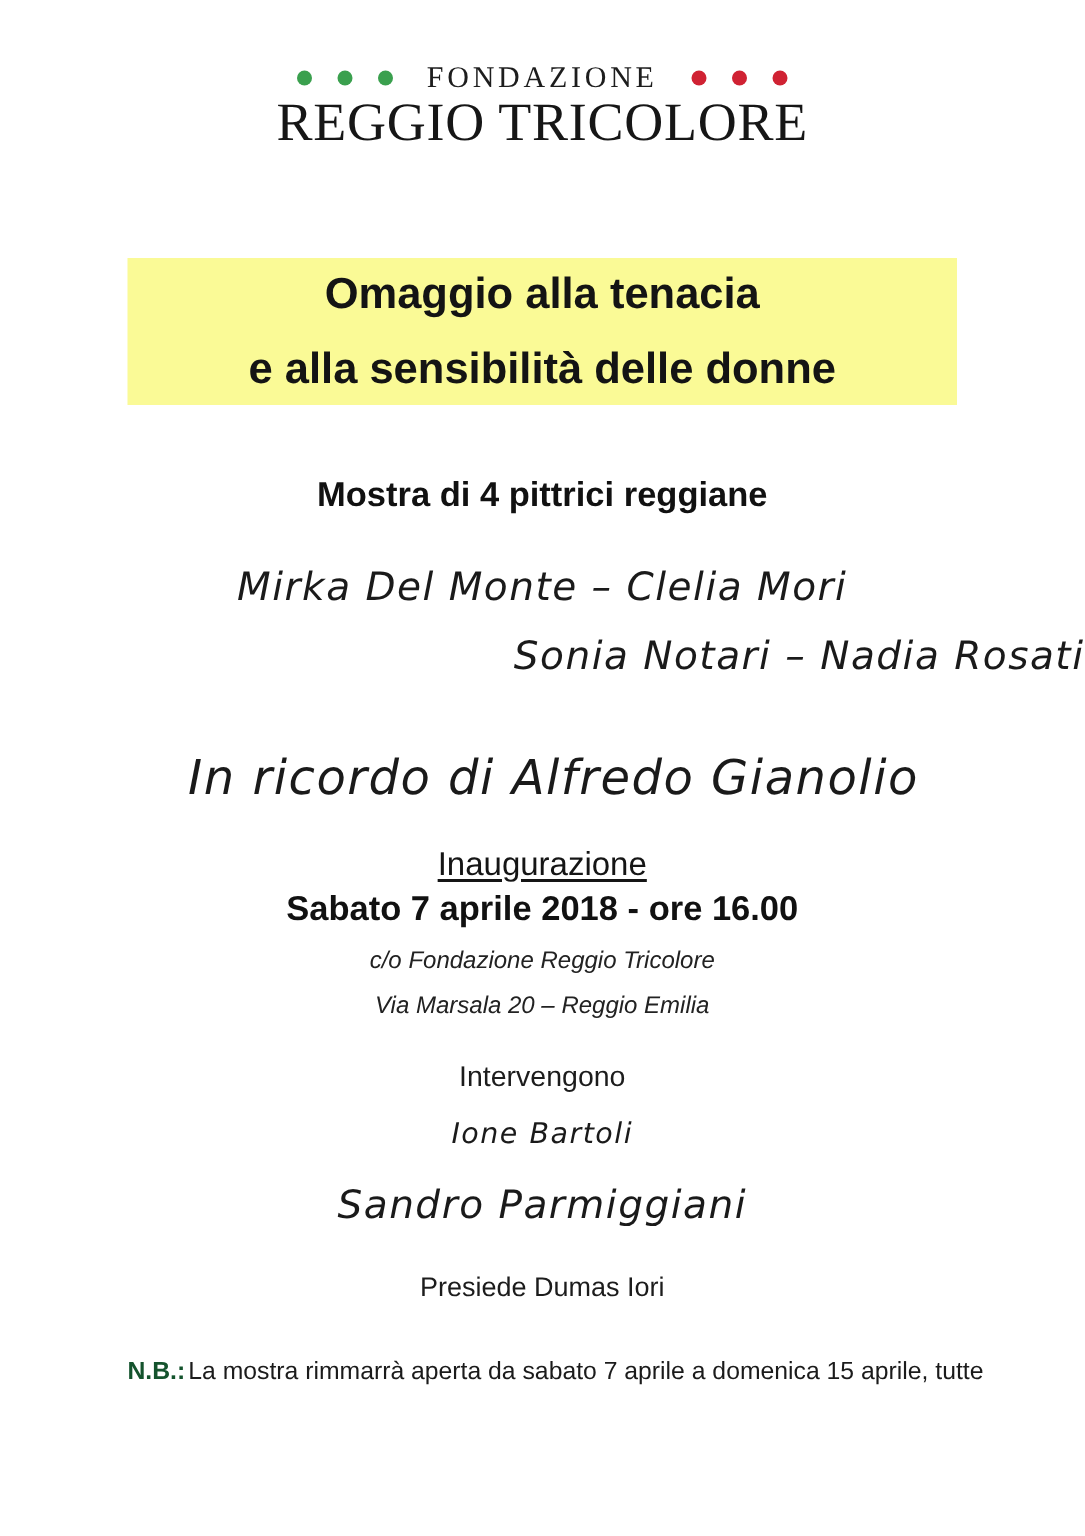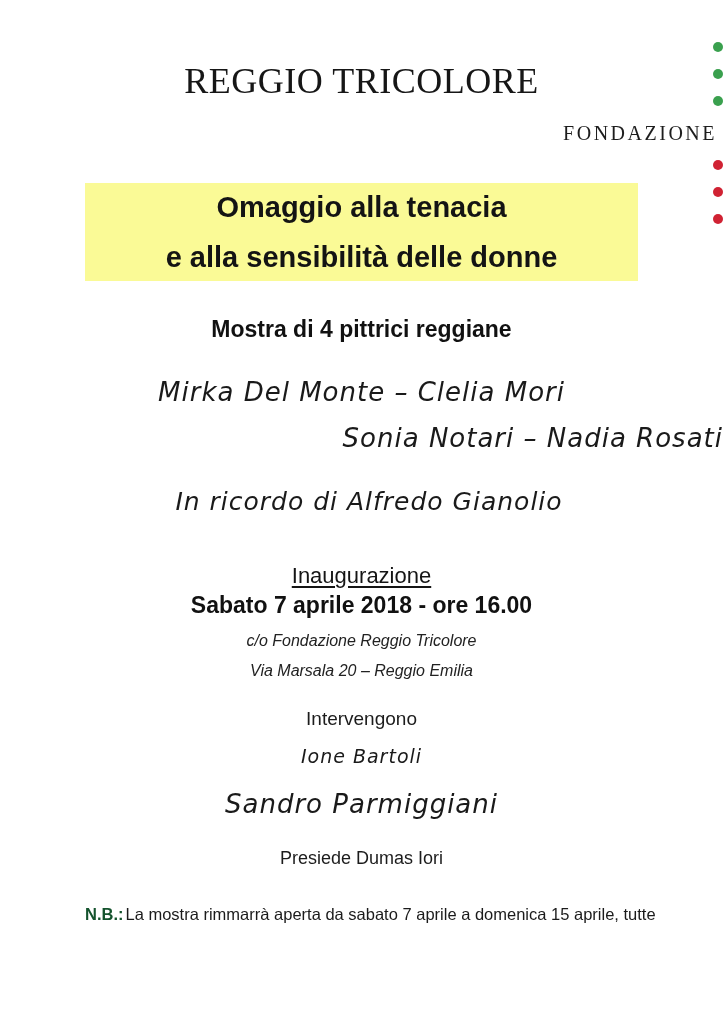--- a/index.html
+++ b/index.html
@@ -21,24 +21,23 @@
     left: 0;
     right: 0;
     text-align: center;
     line-height: 1;
   }
 
   
   #logo-top {
     top: 42px;
     display: flex;
-    align-items: flex-end;
+    align-items: center;
     justify-content: center;
     gap: 17px;
-    flex-direction: column;
   }
   .dot {
     width: 10px;
     height: 10px;
     border-radius: 50%;
     display: inline-block;
   }
   .dot.green { background: var(--green-dot, #3aa04e); }
   .dot.red   { background: var(--red-dot, #d02233); }
   #logo-word {
@@ -53,21 +52,21 @@
     font-family: "Liberation Serif", serif;
     font-size: 36px;
     letter-spacing: 0.5px;
     color: #161616;
     line-height: 1.15;
   }
 
   
   #banner {
     position: absolute;
-    top: 183px;
+    top: 172px;
     left: 85px;
     width: 553px;
     height: 98px;
     background: var(--banner-bg, #fafa96);
     display: flex;
     flex-direction: column;
     align-items: center;
     justify-content: center;
     gap: 17px;
     font-weight: bold;
@@ -82,21 +81,21 @@
     font-size: 23px;
     color: #111;
   }
   .handwriting {
     font-family: "DejaVu Sans", sans-serif;
     font-style: italic;
     color: #1a1a1a;
   }
   #artists1 { top: 379px; font-size: 26px; letter-spacing: 1px; }
   #artists2 { top: 425px; font-size: 26px; letter-spacing: 1px; text-align: right; }
-  #memorial { top: 489px; font-size: 25px; letter-spacing: 1px; padding-left: 15px; }
+  #memorial { top: 502px; font-size: 32px; letter-spacing: 1px; padding-left: 15px; }
 
   
   #inaug {
     top: 565px;
     font-size: 22px;
     text-decoration: underline;
     text-underline-offset: 3px;
     color: #151515;
   }
   #sabato {

